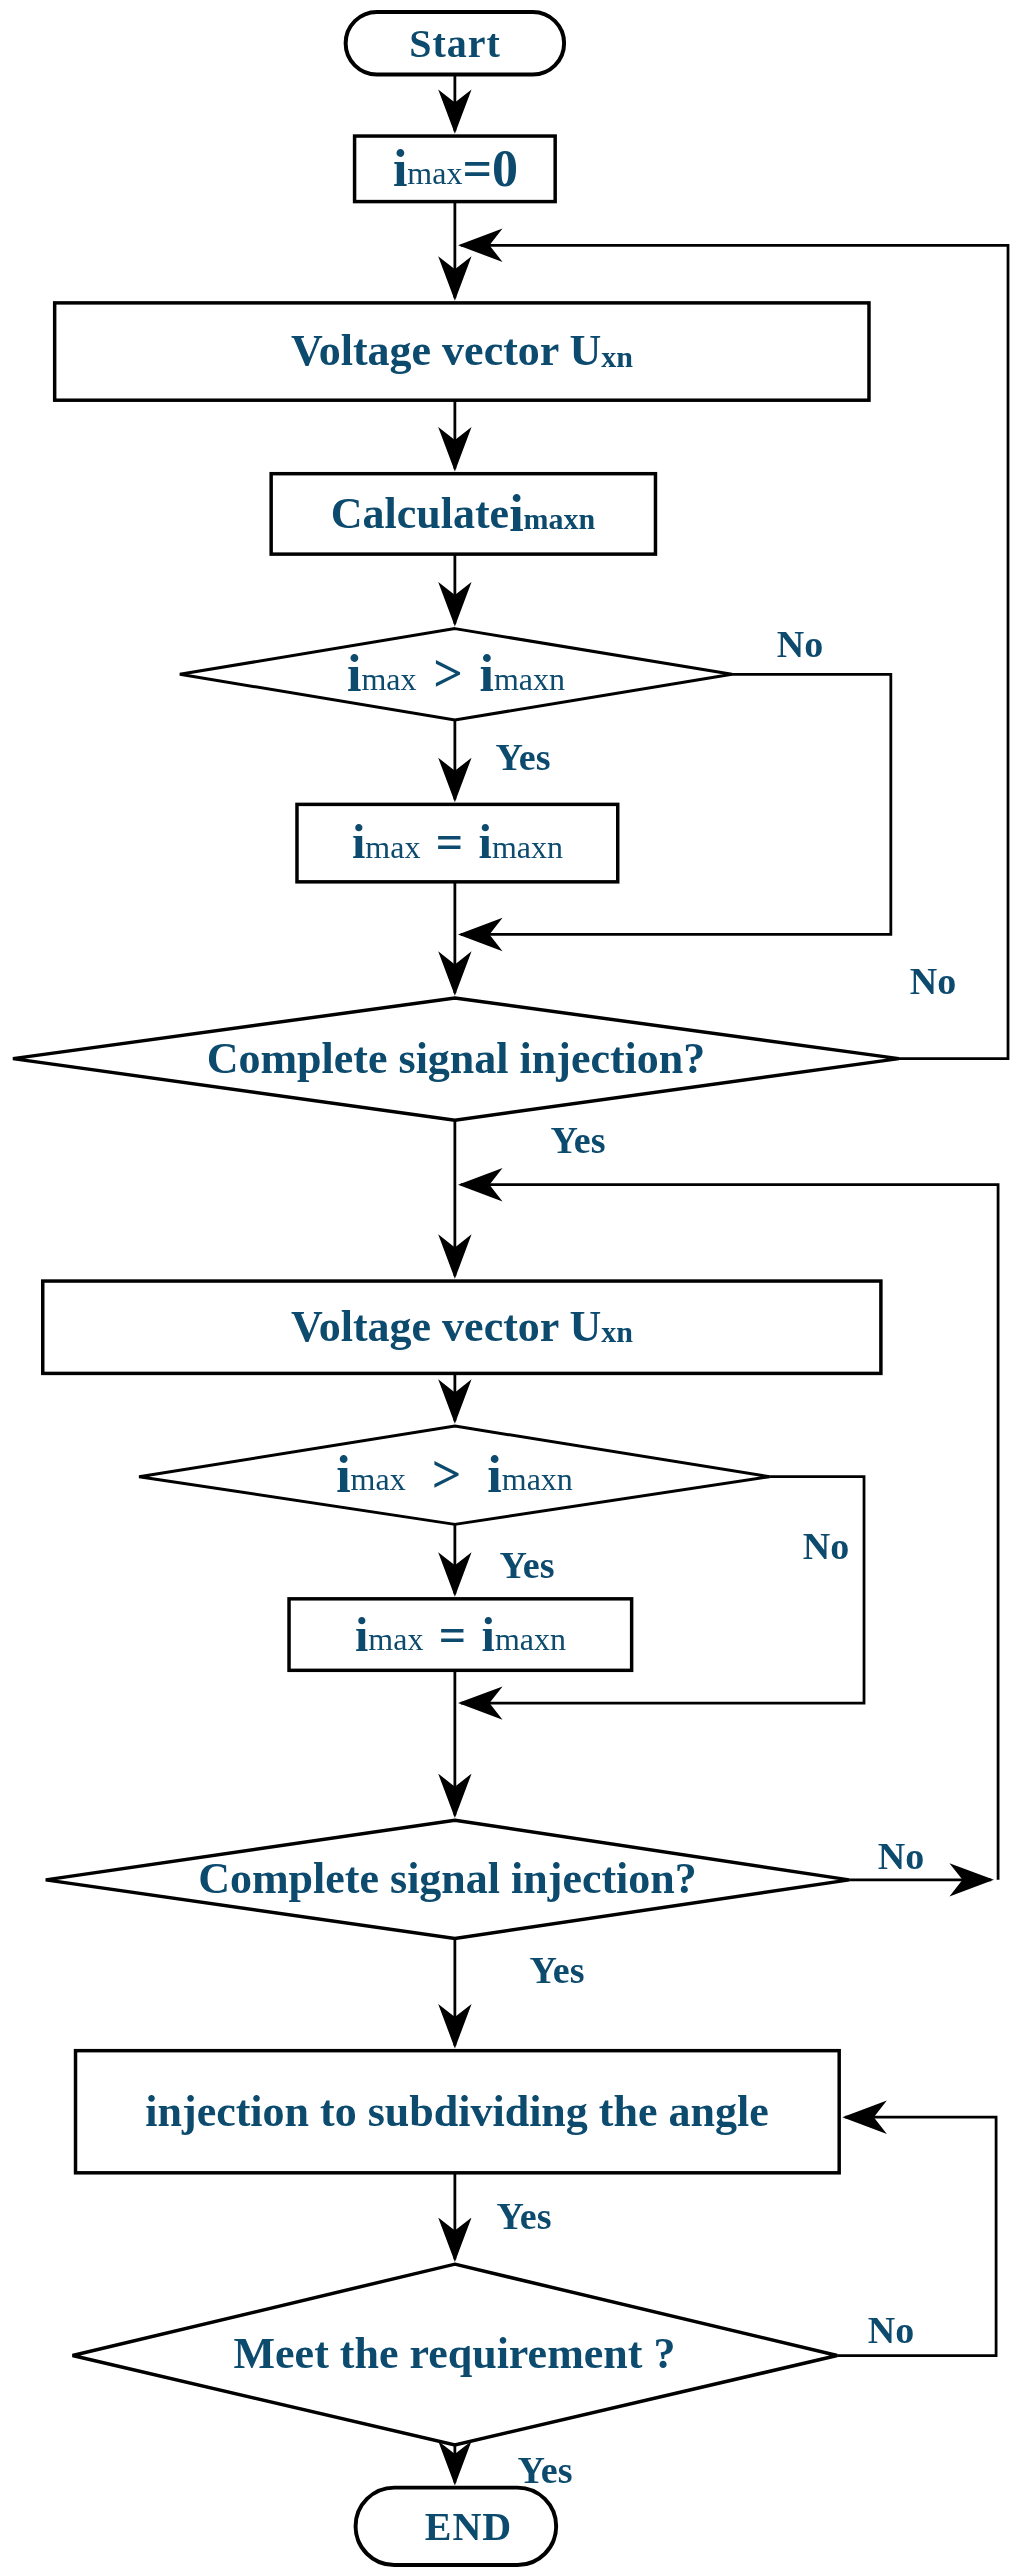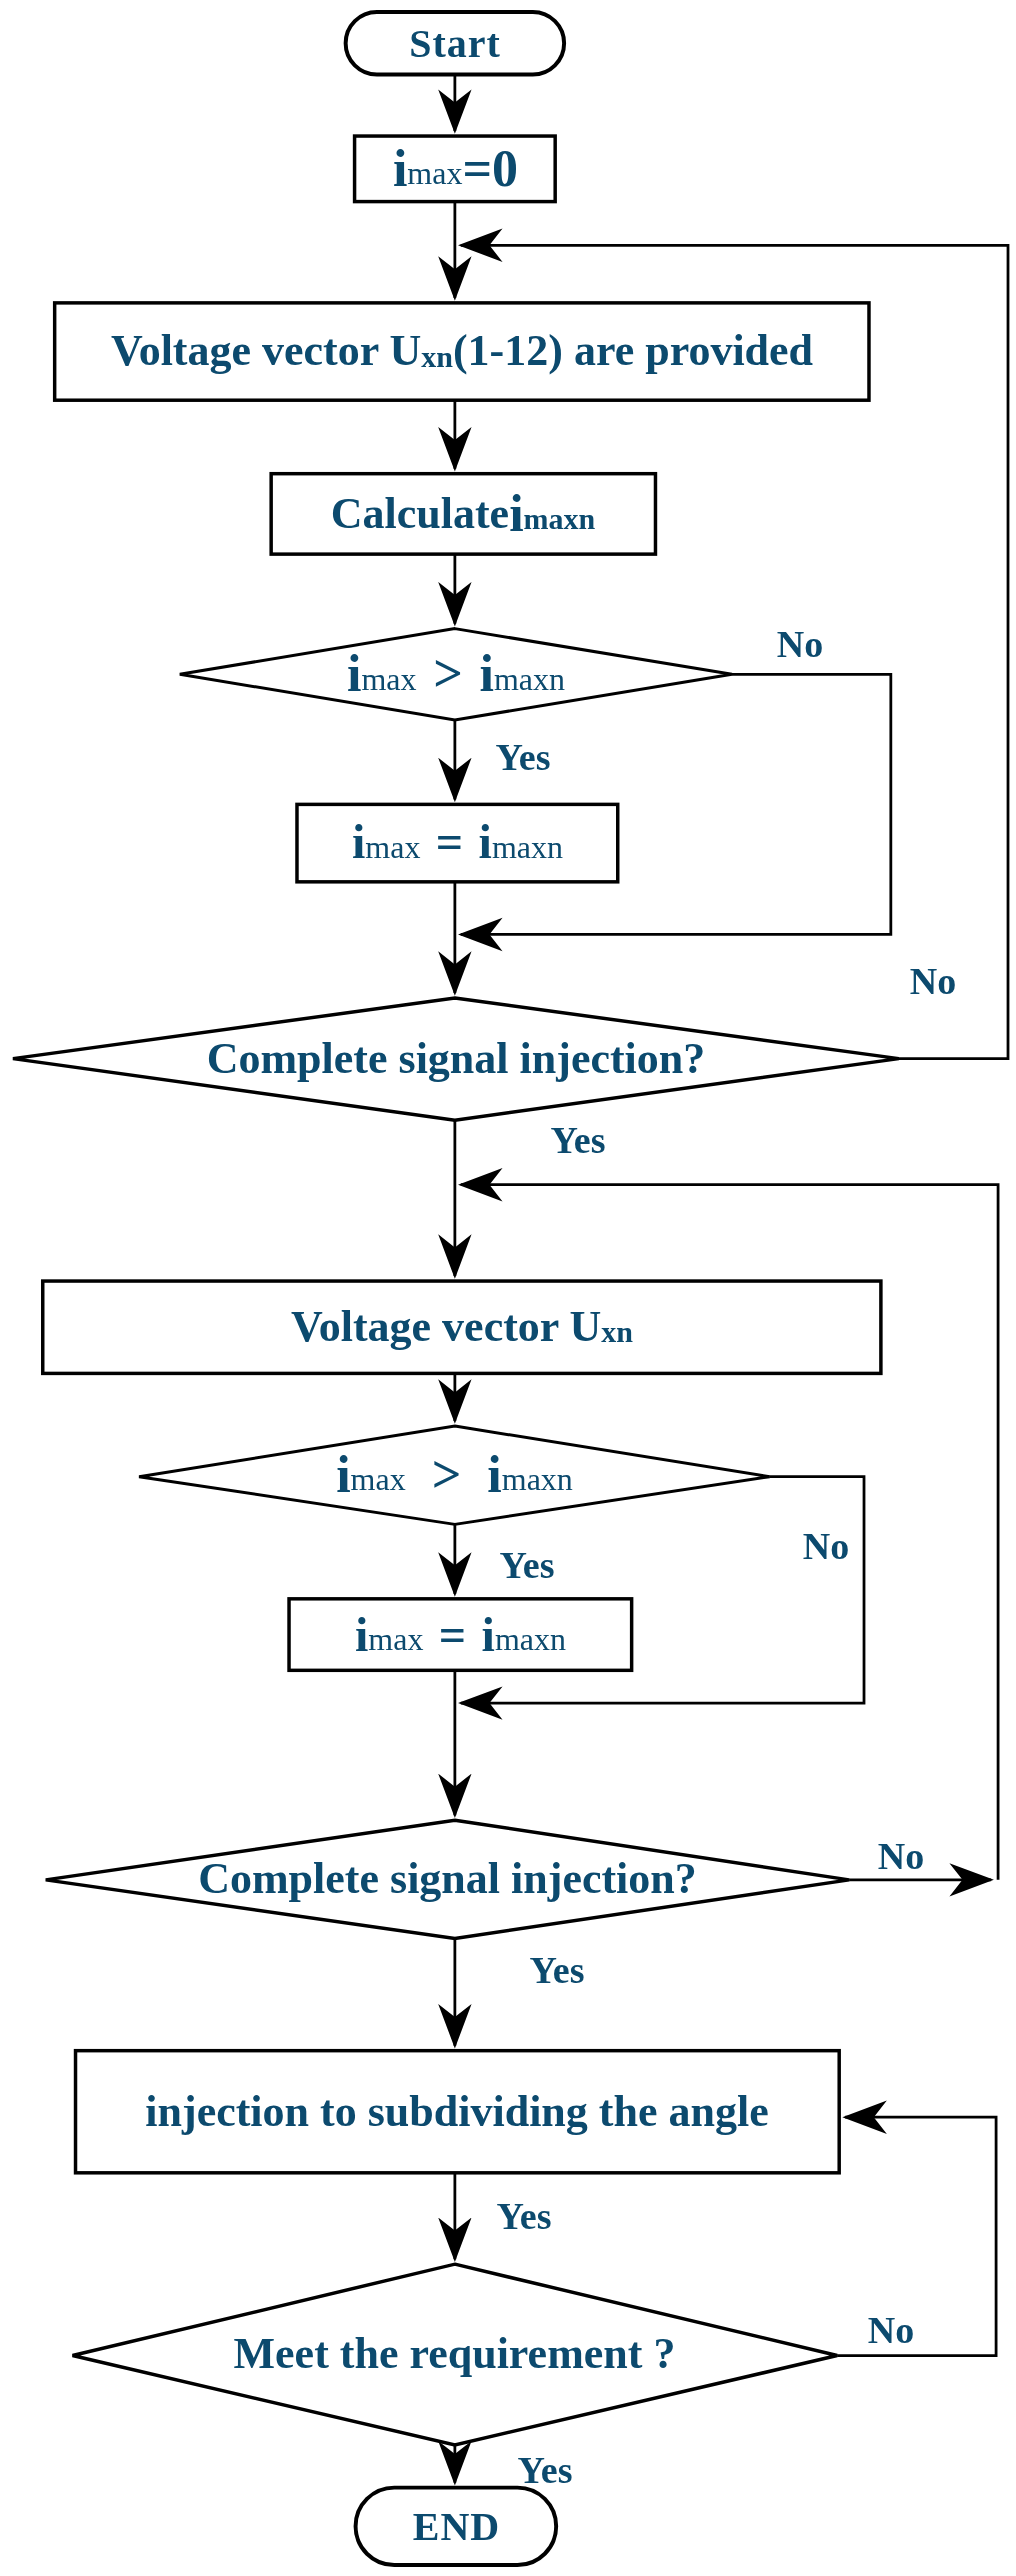--- a/index.html
+++ b/index.html
@@ -102,21 +102,20 @@
 
   <div class="lbl vartxt" style="left:355px;top:136px;width:201px;height:66px;">
     <span class="vchar">i</span>
       <span class="sb">max</span>
       <span class="vchar">=0</span>
   </div>
 
   <div class="lbl sent" style="left:55px;top:303px;width:814px;height:97px;">
     <span>Voltage vector U</span>
       <span class="sb">xn</span>
-      <span> (1-12) are provided</span>
   </div>
 
   <div class="lbl sent" style="left:271px;top:474px;width:384px;height:80px;">
     <span>Calculate </span>
       <span class="vartxt vchar">i</span>
       <span class="vartxt sb">maxn</span>
   </div>
 
   <div class="lbl vartxt" style="left:180px;top:629px;width:552px;height:91px;">
     <span class="vchar">i</span>
@@ -164,21 +163,21 @@
   </div>
 
   <div class="lbl sent" style="left:75px;top:2051px;width:764px;height:122px;">
     <span>injection to subdividing the angle</span>
   </div>
 
   <div class="lbl sent" style="left:72px;top:2264px;width:765px;height:181px;">
     <span>Meet the requirement ?</span>
   </div>
 
-  <div class="lbl term" style="left:356px;top:2488px;width:201px;height:77px;">
+  <div class="lbl term" style="left:368px;top:2488px;width:201px;height:77px;">
     <span>END</span>
   </div>
 
   <div class="branch" style="left:800px;top:644px;">No</div>
   <div class="branch" style="left:523px;top:757px;">Yes</div>
   <div class="branch" style="left:933px;top:981px;">No</div>
   <div class="branch" style="left:578px;top:1140px;">Yes</div>
   <div class="branch" style="left:826px;top:1546px;">No</div>
   <div class="branch" style="left:527px;top:1565px;">Yes</div>
   <div class="branch" style="left:901px;top:1856px;">No</div>

